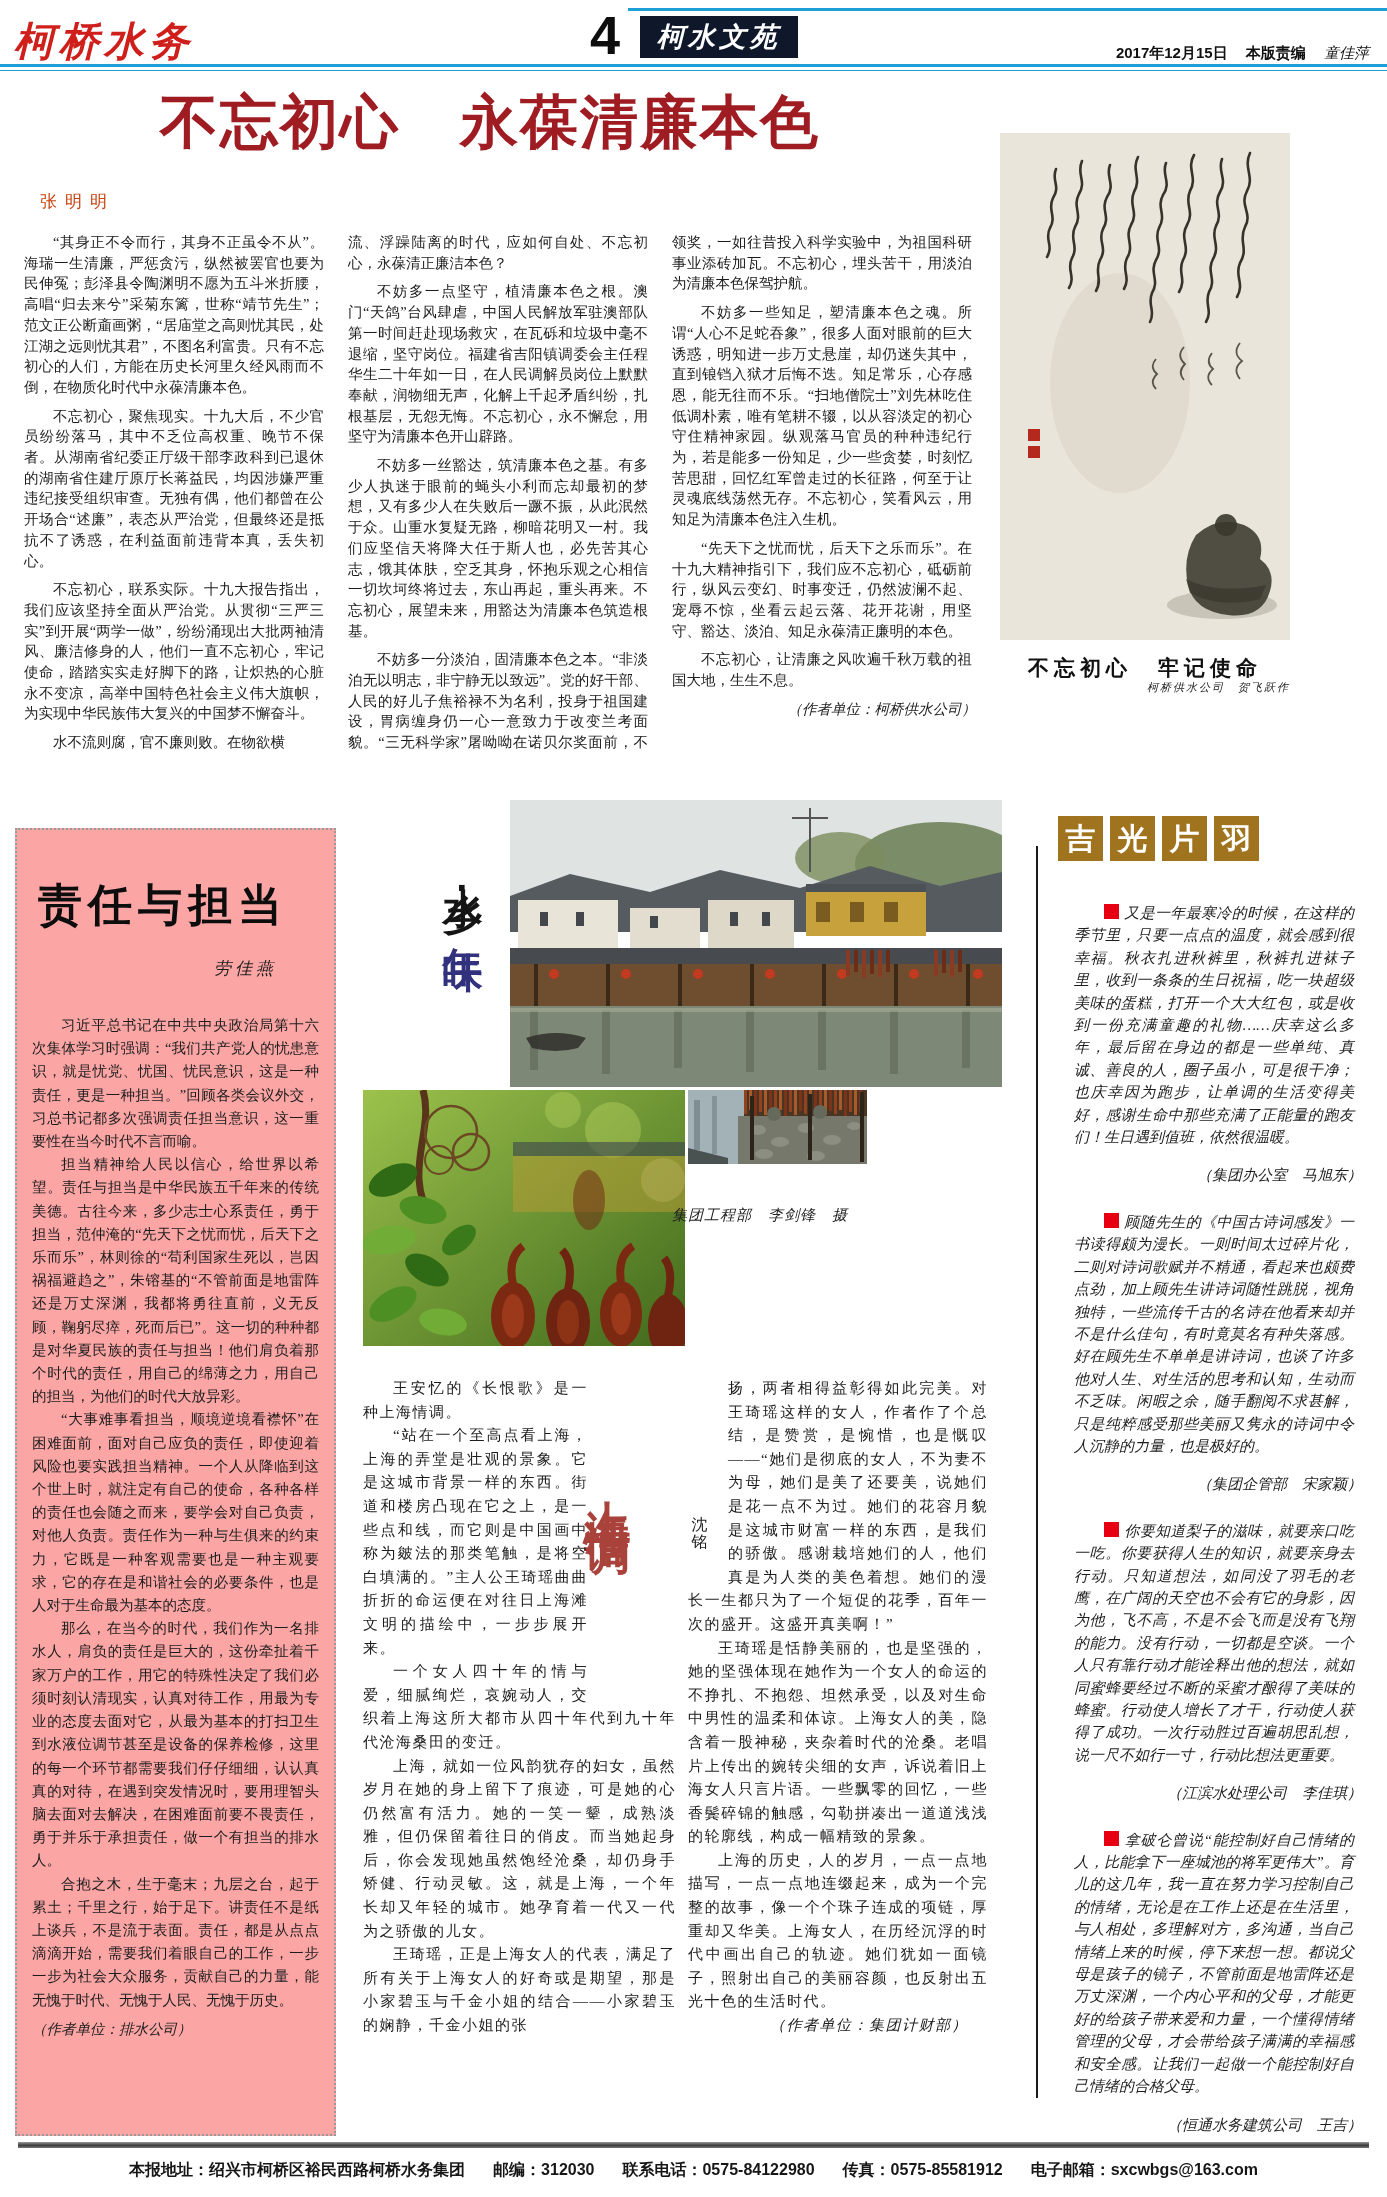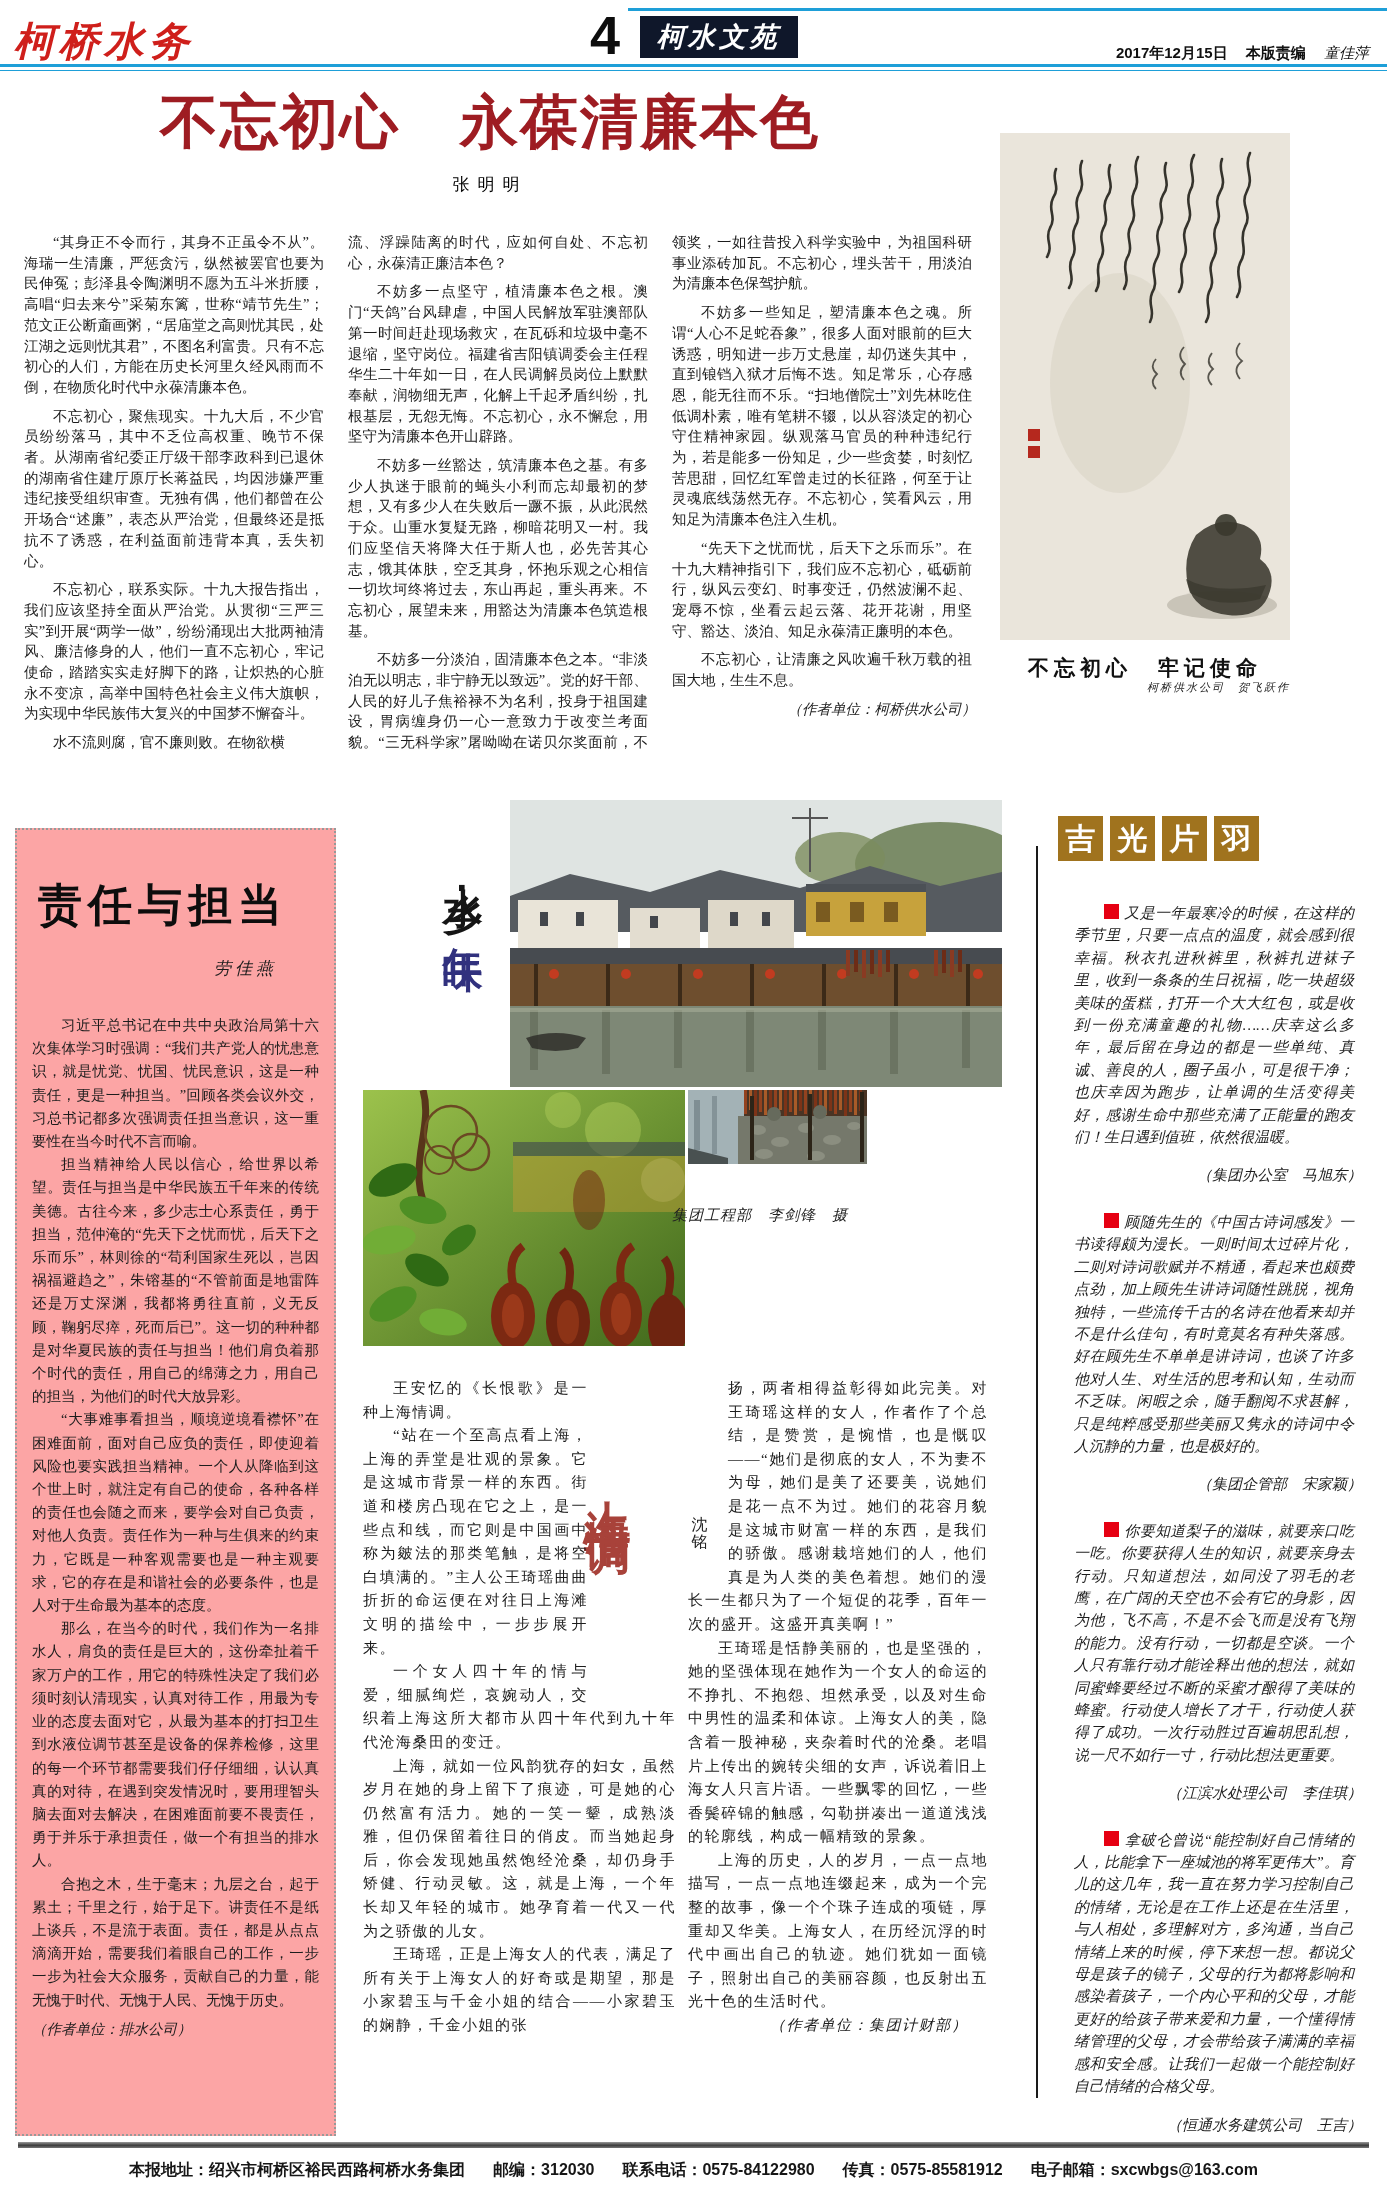--- a/index.html
+++ b/index.html
@@ -18,22 +18,22 @@
   .dateline{right:18px;top:44px;font-family:"Liberation Sans","DejaVu Sans",sans-serif;
             font-weight:bold;font-size:15px;color:#111;}
   .dateline span{margin-left:14px;}
   .dateline .editor-name{font-weight:normal;font-style:italic;}
   .header-rule1{left:0;top:64px;width:1387px;height:3px;background:#1e9fd8;}
   .header-rule2{left:0;top:70px;width:1387px;height:1px;background:#1e9fd8;}
   
   .main-title{left:40px;top:84px;width:900px;text-align:center;color:#9e1c22;
               font-family:"Liberation Sans","DejaVu Sans",sans-serif;font-weight:900;
               font-size:58px;letter-spacing:2px;}
-  .main-author{left:40px;top:173px;width:900px;text-align:center;font-size:17px;
-               letter-spacing:8px;color:#000000;}
+  .main-author{left:40px;top:190px;width:900px;font-size:17px;
+               letter-spacing:8px;color:#c2410c;}
   .art-col{top:224px;width:316px;height:528px;font-size:14.5px;line-height:20.7px;
            text-align:justify;overflow:hidden;}
   .art-col p{margin:8px;text-indent:2em;}
   .art-col p.cont{text-indent:0;}
   .attr-line{text-align:right;font-style:italic;padding-right:4px;}
   
   .calli-panel{left:1000px;top:133px;width:290px;height:507px;background:#eae5db;}
   .calli-caption{left:1000px;top:654px;width:290px;text-align:center;
                  font-family:"Liberation Sans","DejaVu Sans",sans-serif;
                  font-weight:bold;font-size:21px;letter-spacing:5px;color:#111;}
@@ -181,21 +181,21 @@
     </div>
     <div class="jg-item">
       <p class="jg-text"><span class="jg-bullet"></span><span>顾随先生的《中国古诗词感发》一书读得颇为漫长。一则时间太过碎片化，二则对诗词歌赋并不精通，看起来也颇费点劲，加上顾先生讲诗词随性跳脱，视角独特，一些流传千古的名诗在他看来却并不是什么佳句，有时竟莫名有种失落感。好在顾先生不单单是讲诗词，也谈了许多他对人生、对生活的思考和认知，生动而不乏味。闲暇之余，随手翻阅不求甚解，只是纯粹感受那些美丽又隽永的诗词中令人沉静的力量，也是极好的。</span></p>
       <div class="jg-attr">（集团企管部　宋家颖）</div>
     </div>
     <div class="jg-item">
       <p class="jg-text"><span class="jg-bullet"></span><span>你要知道梨子的滋味，就要亲口吃一吃。你要获得人生的知识，就要亲身去行动。只知道想法，如同没了羽毛的老鹰，在广阔的天空也不会有它的身影，因为他，飞不高，不是不会飞而是没有飞翔的能力。没有行动，一切都是空谈。一个人只有靠行动才能诠释出他的想法，就如同蜜蜂要经过不断的采蜜才酿得了美味的蜂蜜。行动使人增长了才干，行动使人获得了成功。一次行动胜过百遍胡思乱想，说一尺不如行一寸，行动比想法更重要。</span></p>
       <div class="jg-attr">（江滨水处理公司　李佳琪）</div>
     </div>
     <div class="jg-item">
-      <p class="jg-text"><span class="jg-bullet"></span><span>拿破仑曾说“能控制好自己情绪的人，比能拿下一座城池的将军更伟大”。育儿的这几年，我一直在努力学习控制自己的情绪，无论是在工作上还是在生活里，与人相处，多理解对方，多沟通，当自己情绪上来的时候，停下来想一想。都说父母是孩子的镜子，父母的行为都将影响和感染着孩子，一个内心平和的父母，才能更好的给孩子带来爱和力量，一个懂得情绪管理的父母，才会带给孩子满满的幸福感和安全感。让我们一起做一个能控制好自己情绪的合格父母。</span></p>
+      <p class="jg-text"><span class="jg-bullet"></span><span>拿破仑曾说“能控制好自己情绪的人，比能拿下一座城池的将军更伟大”。育儿的这几年，我一直在努力学习控制自己的情绪，无论是在工作上还是在生活里，与人相处，多理解对方，多沟通，当自己情绪上来的时候，停下来想一想。都说父母是孩子的镜子，不管前面是地雷阵还是万丈深渊，一个内心平和的父母，才能更好的给孩子带来爱和力量，一个懂得情绪管理的父母，才会带给孩子满满的幸福感和安全感。让我们一起做一个能控制好自己情绪的合格父母。</span></p>
       <div class="jg-attr">（恒通水务建筑公司　王吉）</div>
     </div>
   </div>
 
   <div class="abs duty-box">
     <div class="duty-title">责任与担当</div>
     <div class="duty-author">劳佳燕</div>
     <p>习近平总书记在中共中央政治局第十六次集体学习时强调：“我们共产党人的忧患意识，就是忧党、忧国、忧民意识，这是一种责任，更是一种担当。”回顾各类会议外交，习总书记都多次强调责任担当意识，这一重要性在当今时代不言而喻。</p>
     <p>担当精神给人民以信心，给世界以希望。责任与担当是中华民族五千年来的传统美德。古往今来，多少志士心系责任，勇于担当，范仲淹的“先天下之忧而忧，后天下之乐而乐”，林则徐的“苟利国家生死以，岂因祸福避趋之”，朱镕基的“不管前面是地雷阵还是万丈深渊，我都将勇往直前，义无反顾，鞠躬尽瘁，死而后已”。这一切的种种都是对华夏民族的责任与担当！他们肩负着那个时代的责任，用自己的绵薄之力，用自己的担当，为他们的时代大放异彩。</p>
     <p>“大事难事看担当，顺境逆境看襟怀”在困难面前，面对自己应负的责任，即使迎着风险也要实践担当精神。一个人从降临到这个世上时，就注定有自己的使命，各种各样的责任也会随之而来，要学会对自己负责，对他人负责。责任作为一种与生俱来的约束力，它既是一种客观需要也是一种主观要求，它的存在是和谐社会的必要条件，也是人对于生命最为基本的态度。</p>

